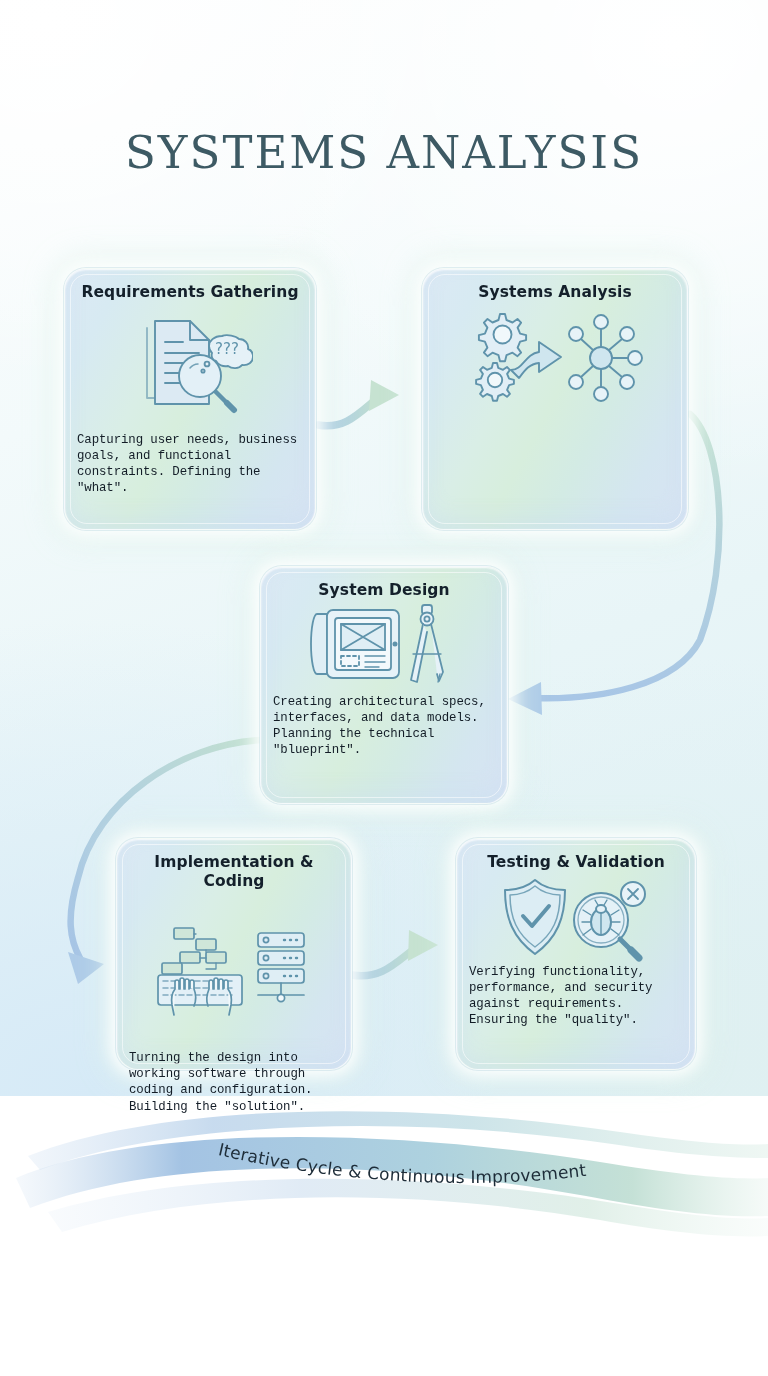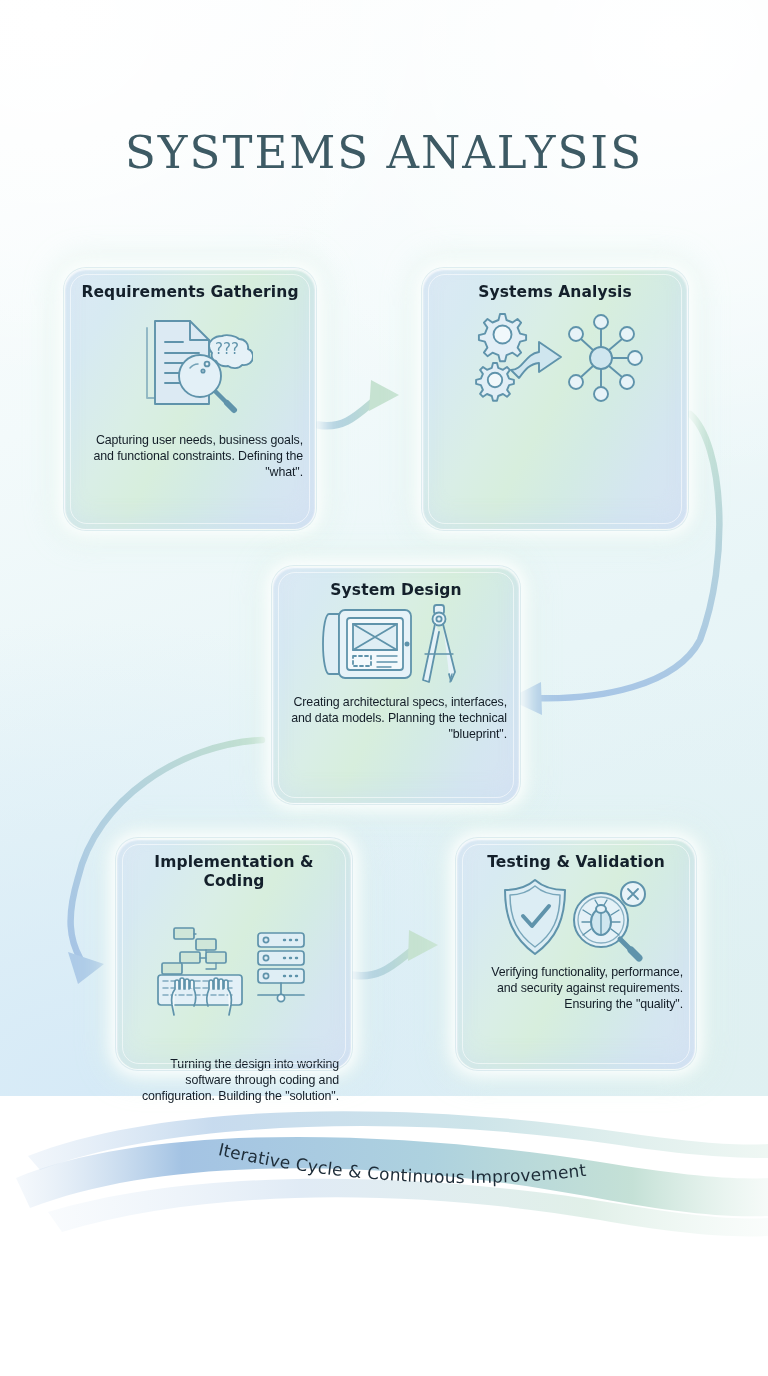--- a/index.html
+++ b/index.html
@@ -81,46 +81,46 @@
   }
 
   .card-icon{
     flex:0 0 auto;
     display:flex;
     align-items:center;
     justify-content:center;
   }
 
   .card-desc{
-    font-family:Liberation Sans, sans-serif;
+    font-family:Liberation Mono, monospace;
     font-size:12.4px;
     font-weight:400;
     line-height:1.30;
     color:#131d27;
-    text-align:right;
+    text-align:left;
     letter-spacing:-.1px;
   }
 
   
   #card-1{ left:64px;  top:268px;  width:252px; height:262px; }
   #card-2{ left:422px; top:268px;  width:266px; height:262px; }
-  #card-3{ left:272px; top:566px;  width:248px; height:238px; }
+  #card-3{ left:260px; top:566px;  width:248px; height:238px; }
   #card-4{ left:116px; top:838px;  width:236px; height:232px;gap:33px; }
   #card-5{ left:456px; top:838px;  width:240px; height:232px; }
 
   #card-1 .card-icon{ margin-top:6px;  }
   #card-2 .card-icon{ margin-top:6px;  }
   #card-3 .card-icon{ margin-top:2px;  }
   #card-4 .card-icon{ margin-top:2px;  }
   #card-5 .card-icon{ margin-top:4px;  }
 
   #card-1 .card-desc{ margin-top:18px; }
   #card-2 .card-desc{ margin-top:18px; }
   #card-3 .card-desc{ margin-top:6px;  }
-  #card-4 .card-desc{ margin-top:6px;  }
+  #card-4 .card-desc{  }
   #card-5 .card-desc{ margin-top:2px; }
 
   
   #connectors{
     position:absolute;
     left:0; top:0;
     width:768px; height:1376px;
     z-index:2;
     pointer-events:none;
   }

